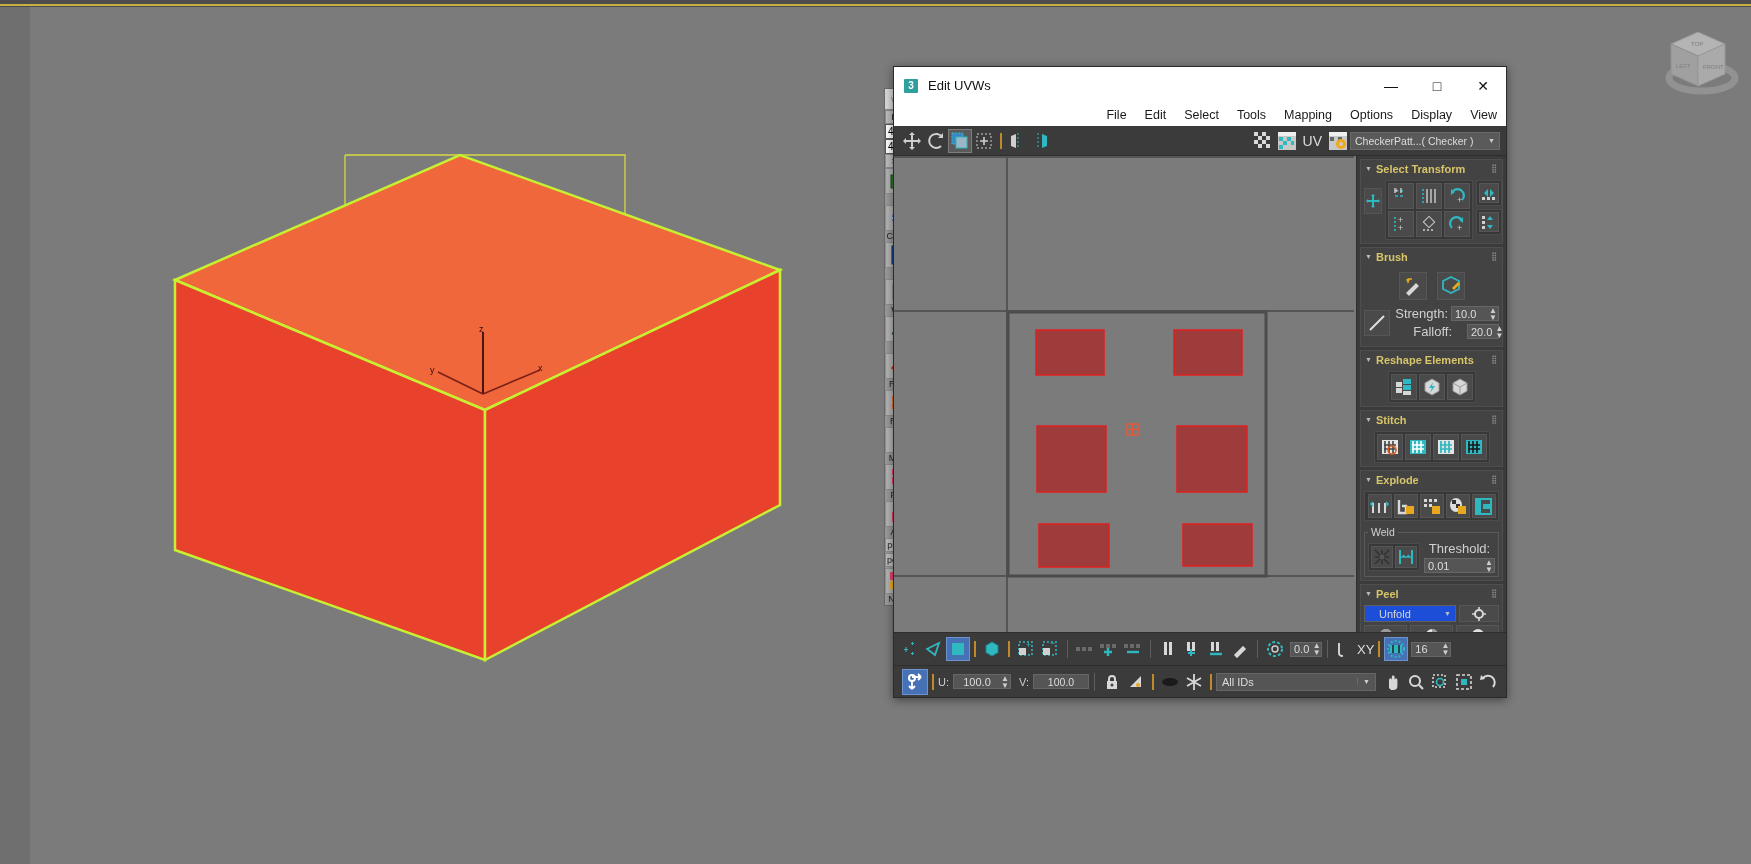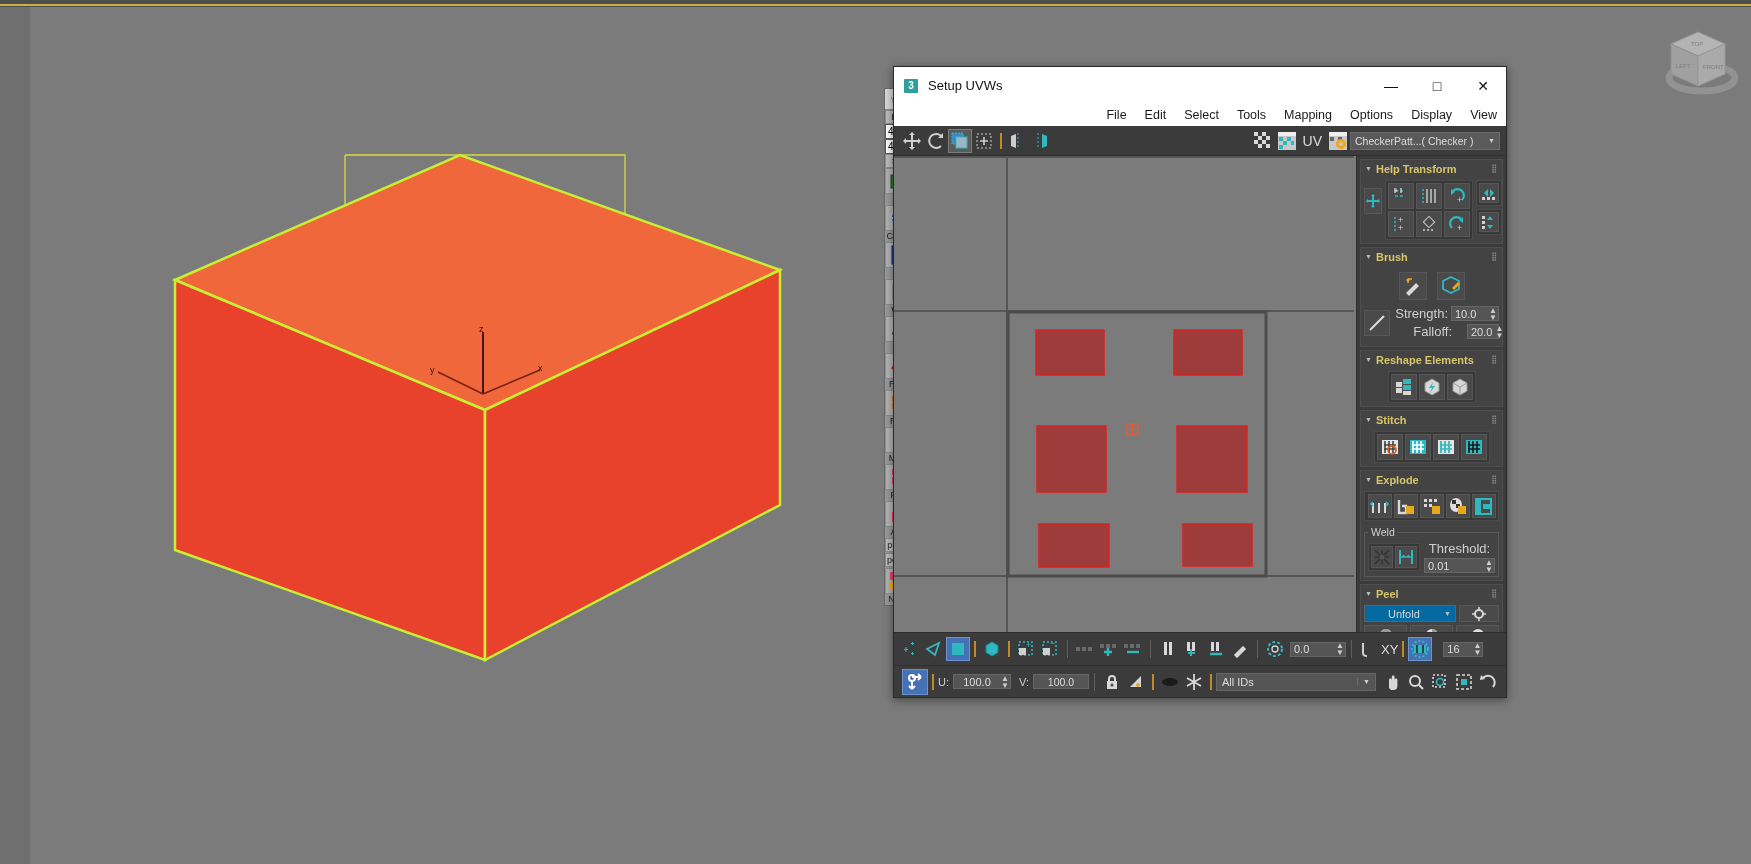--- a/index.html
+++ b/index.html
@@ -117,22 +117,22 @@
     width:26px;height:26px;background:#4a4a4a;border:1px solid #565656;
     display:flex;align-items:center;justify-content:center;position:relative;
   }
   .spin {
     display:flex;align-items:center;background:#555;border:1px solid #666;height:15px;
   }
   .spin .v { flex:1; font-size:11px; color:#ddd; padding:8px 3px; text-align:left; }
   .spin .ar { width:10px; font-size:8px; color:#cfcfcf; text-align:center; line-height:7px;}
   .fldlbl { font-size:13px; color:#d0d0d0; }
   .combo {
-    background:#0369a1;border:1px solid #606060;height:17px;display:flex;
-    align-items:center;padding-left:23px;font-size:11px;color:#d5d5d5;
+    background:#1d4ed8;border:1px solid #606060;height:17px;display:flex;
+    align-items:center;padding-left:14px;font-size:11px;color:#d5d5d5;
   }
   .combo .ca { margin-left:auto; margin-right:4px; font-size:7px; color:#c0c0c0; }
 
   #uvbottom1 {
     height:33px; background:#3b3b3b; display:flex; align-items:center;
     border-top:1px solid #2e2e2e; flex:0 0 auto; padding-left:4px;
   }
   #uvbottom2 {
     height:32px; background:#3b3b3b; display:flex; align-items:center;
     border-top:1px solid #2e2e2e; flex:0 0 auto; padding-left:4px;
@@ -464,21 +464,21 @@
   <div class="lt-row">
     <div class="lt-lbl">Norm.</div>
     <div class="lt-lbl">Get/Set</div>
   </div>
 </div>
 
 <div id="uvwin">
 
   <div id="uvtitle">
     <div class="app-ico">3</div>
-    <div class="t">Setup UVWs</div>
+    <div class="t">Edit UVWs</div>
     <div class="wctl">
       <div>—</div>
       <div>□</div>
       <div>✕</div>
     </div>
   </div>
 
   <div id="uvmenu">
     <div class="mi">File</div>
     <div class="mi">Edit</div>
@@ -602,21 +602,21 @@
           <line x1="233" y1="273.5" x2="244" y2="273.5" stroke="#e85a35" stroke-width="1.2"></line>
         </g>
       </svg>
     </div>
 
     <div id="rightpanel">
 
       <div class="rollout">
         <div class="rollout-hd">
           <span class="tri">▼</span>
-          <span>Help Transform</span>
+          <span>Select Transform</span>
           <span class="grip">⣿</span>
         </div>
         <div class="rollout-bd" style="display:flex;gap:3px;align-items:flex-start;">
           <div class="ibtn" style="margin-top:8px;">
             <svg width="16" height="16">
                 <path d="M8 1l2 2H9v4h4V6l2 2-2 2V9H9v4h1l-2 2-2-2h1V9H3v1L1 8l2-2v1h4V3H6z" fill="#2fb8c0"></path>
               </svg>
           </div>
           <div class="btngrp" style="flex-direction:column;padding:2px;gap:2px;">
             <div style="display:flex;gap:2px;">
@@ -1047,40 +1047,40 @@
           <path d="M3 15l9-9 3 3-9 9z" fill="#d8d8d8" stroke="#999"></path>
         </svg>
     </div>
     <div class="gsep"></div>
     <div class="bbtn">
       <svg width="20" height="20">
           <circle cx="10" cy="10" r="7" fill="none" stroke="#2fb8c0" stroke-width="2" stroke-dasharray="3 2"></circle>
           <circle cx="10" cy="10" r="3" fill="none" stroke="#cfcfcf" stroke-width="1.4"></circle>
         </svg>
     </div>
-    <div class="spin" style="width:56px;margin-left:3px;">
+    <div class="spin" style="width:32px;margin-left:3px;">
       <span class="v">0.0</span>
       <span class="ar">▲<br>▼</span>
     </div>
     <div class="gsep"></div>
     <div class="bbtn">
       <svg width="18" height="18">
           <path d="M3 3v10q0 3 4 3" fill="none" stroke="#cfcfcf" stroke-width="2"></path>
         </svg>
     </div>
     <div class="lblsm" style="font-size:13px;color:#dcdcdc;">XY</div>
     <div class="osep"></div>
     <div class="bbtn sel">
       <svg width="20" height="20">
           <circle cx="10" cy="10" r="8" fill="none" stroke="#2fb8c0" stroke-width="2" stroke-dasharray="2 2"></circle>
           <rect x="4" y="6" width="12" height="8" fill="#2fb8c0"></rect>
           <path d="M7 6v8M13 6v8" stroke="#1a1a1a" stroke-width="1.4"></path>
         </svg>
     </div>
-    <div class="spin" style="width:40px;margin-left:11px;margin-right:6px;">
+    <div class="spin" style="width:40px;margin-left:3px;margin-right:6px;">
       <span class="v">16</span>
       <span class="ar">▲<br>▼</span>
     </div>
   </div>
 
   <div id="uvbottom2">
     <div class="bbtn sel" style="width:26px;height:26px;margin-left:4px;">
       <svg width="20" height="20">
           <circle cx="7" cy="6" r="3" fill="none" stroke="#fff" stroke-width="2"></circle>
           <path d="M7 9v8M7 17l-3-3M7 17l3-3M7 5h9M16 5l-3-3M16 5l-3 3" stroke="#fff" stroke-width="1.8" fill="none"></path>

